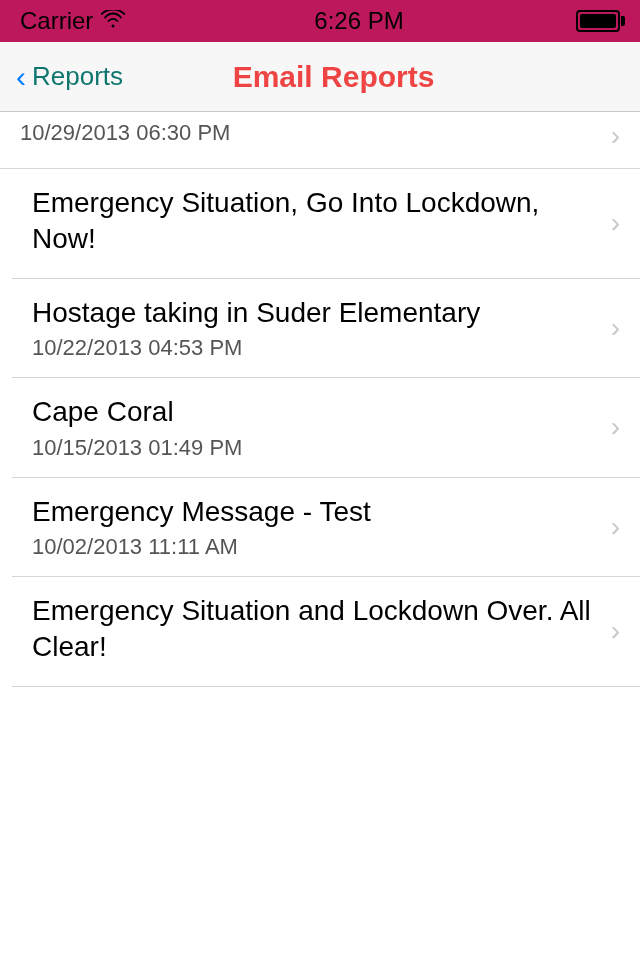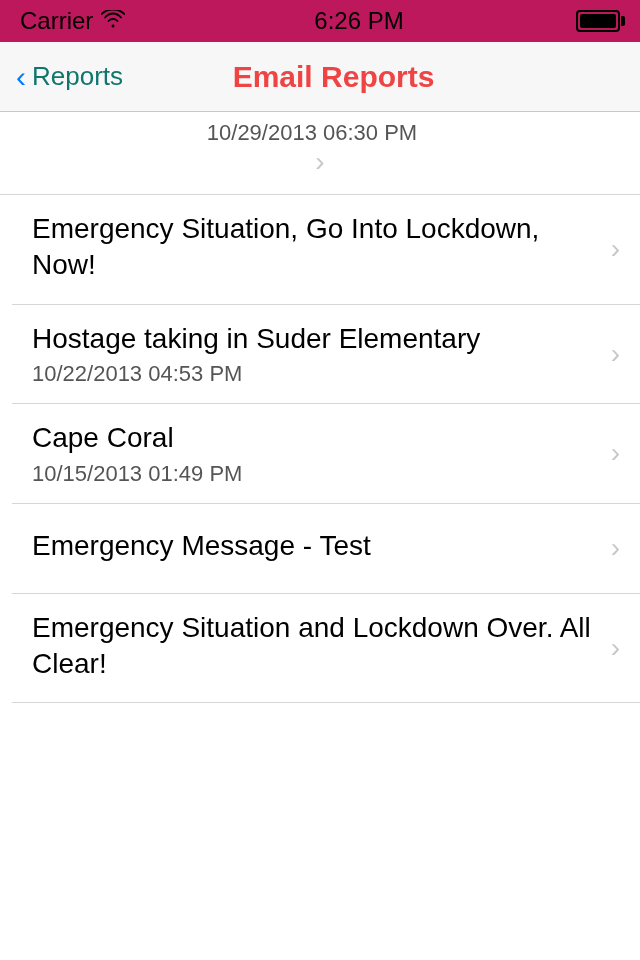--- a/index.html
+++ b/index.html
@@ -162,26 +162,24 @@
     .list-item-chevron {
       color: #c7c7cc;
       font-size: 28px;
       font-weight: 400;
       flex-shrink: 0;
     }
 
     
     .list-item-partial {
       display: flex;
-      align-items: center;
       justify-content: space-between;
       padding: 8px 20px 16px 20px;
       border-bottom: 1px solid #d6d6d6;
       cursor: pointer;
-      flex-direction: column;
     }
 
     .list-item-partial .list-item-content {
       flex: 1;
     }
   </style>
 </head>
 <body>
 
 <div class="status-bar">
@@ -241,20 +239,21 @@
     <div class="list-item-content">
       <div class="list-item-title">Cape Coral</div>
       <div class="list-item-date">10/15/2013 01:49 PM</div>
     </div>
     <span class="list-item-chevron">›</span>
   </div>
 
   <div class="list-item">
     <div class="list-item-content">
       <div class="list-item-title">Emergency Message - Test</div>
+      <div class="list-item-date">10/02/2013 11:11 AM</div>
     </div>
     <span class="list-item-chevron">›</span>
   </div>
 
   <div class="list-item">
     <div class="list-item-content">
       <div class="list-item-title">Emergency Situation and Lockdown Over. All Clear!</div>
     </div>
     <span class="list-item-chevron">›</span>
   </div>

